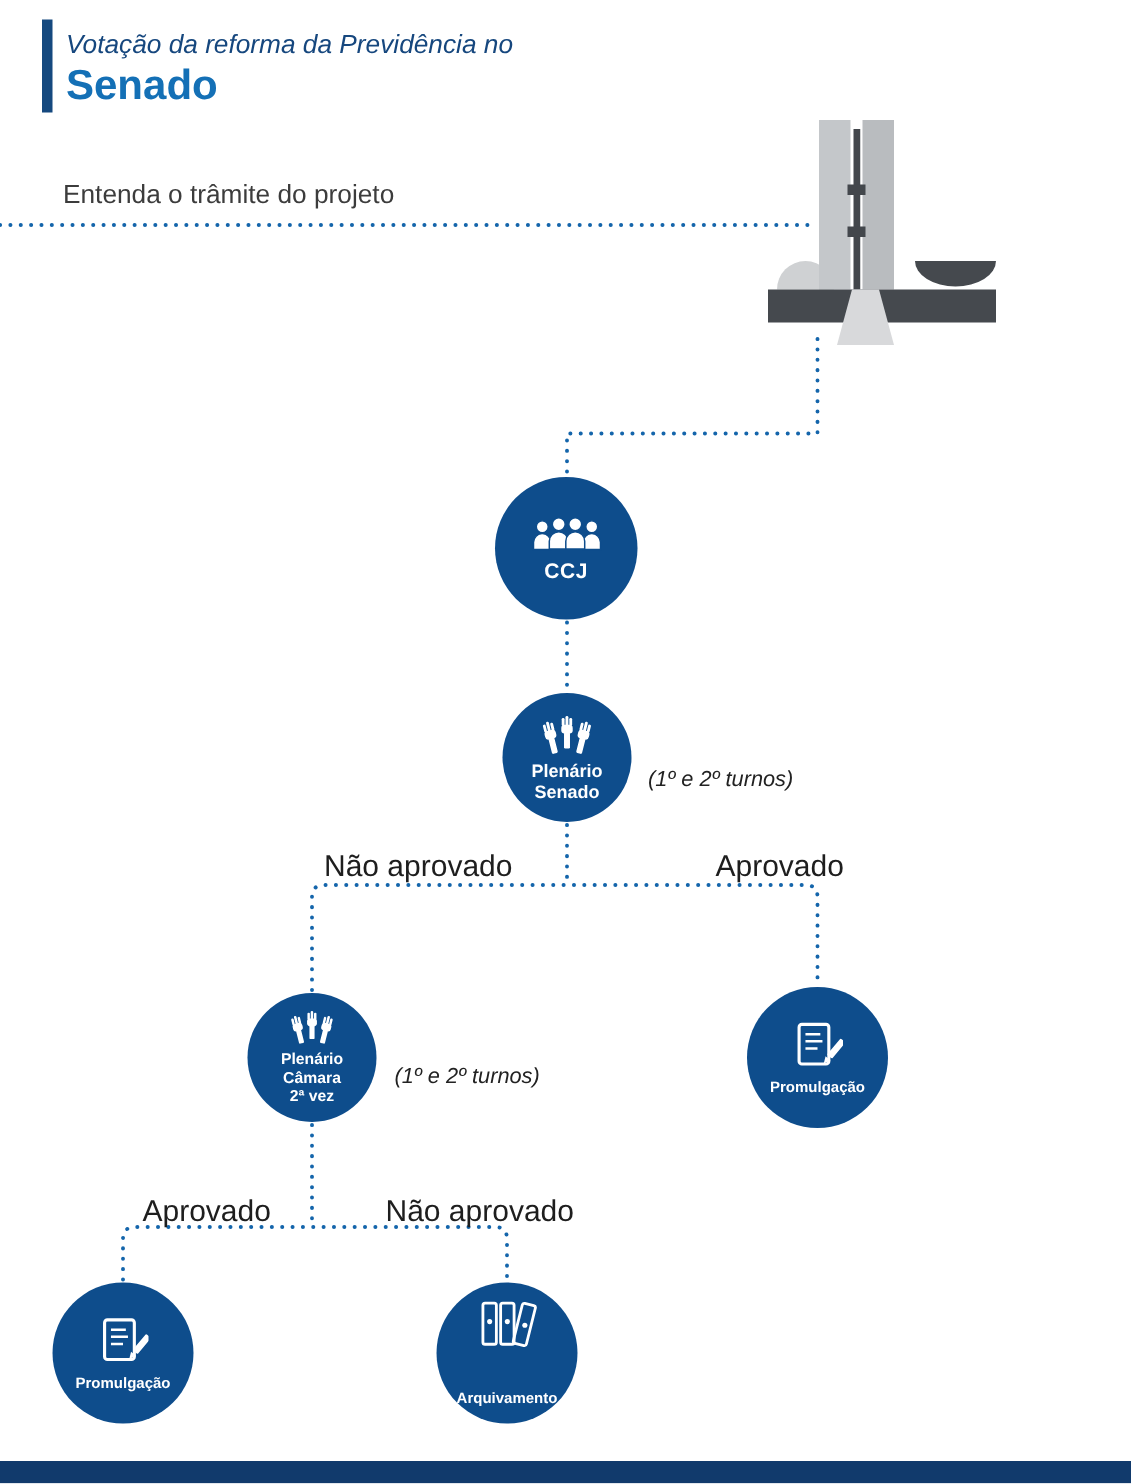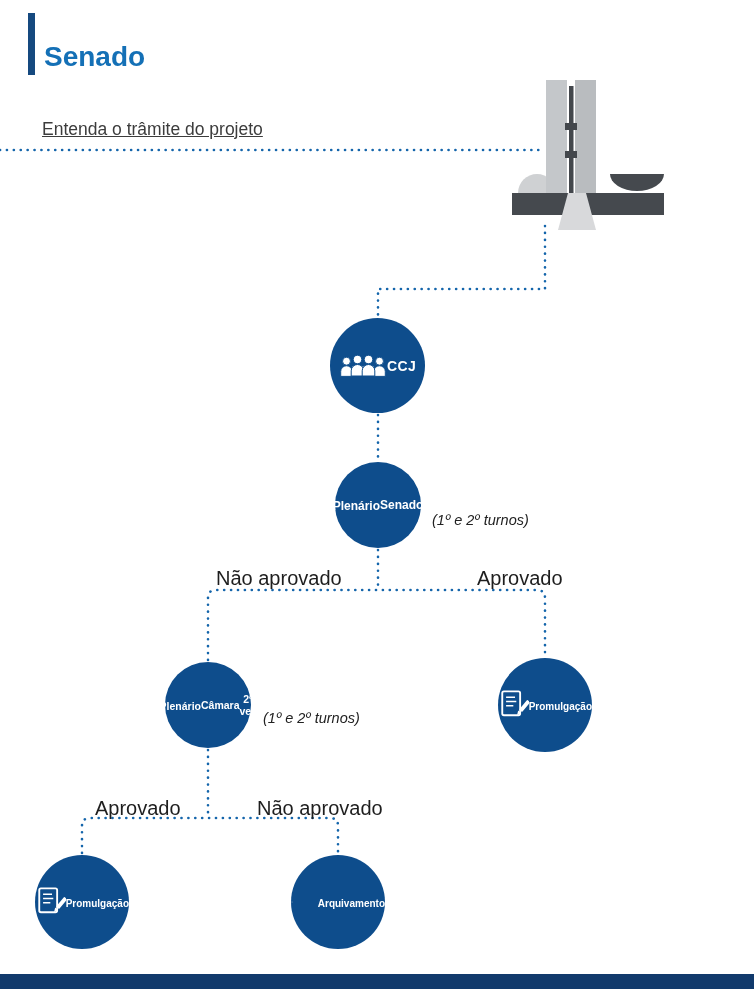--- a/index.html
+++ b/index.html
@@ -24,29 +24,29 @@
   .kicker{
     position:absolute;left:44px;top:19px;
     font-size:17.5px;font-style:italic;font-weight:500;color:#16477e;
   }
   .page-title{
     position:absolute;left:44px;top:41px;
     font-size:28px;font-weight:bold;color:#1470b6;
   }
   .subtitle{
     position:absolute;left:42px;top:119px;
-    font-size:17.5px;color:#3c3c3c;text-decoration:underline;
+    font-size:17.5px;color:#3c3c3c;
   }
   
   .building{position:absolute;left:508px;top:78px;}
   
   .node{
     position:absolute;border-radius:50%;
     background:#0e4d8c;color:#fff;
-    display:flex;flex-direction:row;align-items:center;justify-content:center;
+    display:flex;flex-direction:column;align-items:center;justify-content:center;
     text-align:center;
   }
   .node-ccj{left:330px;top:318px;width:95px;height:95px;}
   .node-plenario-senado{left:335px;top:462px;width:86px;height:86px;}
   .node-promulgacao-direita{left:498px;top:658px;width:94px;height:94px;}
   .node-plenario-camara{left:165px;top:662px;width:86px;height:86px;}
   .node-promulgacao-esquerda{left:35px;top:855px;width:94px;height:94px;}
   .node-arquivamento{left:291px;top:855px;width:94px;height:94px;gap:25px;}
   .node-label{font-weight:bold;font-size:10px;line-height:1.18;margin-top:3px;}
   .node-ccj .node-label{font-size:14px;letter-spacing:0.4px;margin-top:2px;}
@@ -90,20 +90,21 @@
     <path d="M 0 150 H 543"></path>
     <path d="M 545 226 V 289 H 378 V 315"></path>
     <path d="M 378 415 V 460"></path>
     <path d="M 378 550 V 590"></path>
     <path d="M 208 660 V 598 Q 208 590 216 590 H 537 Q 545 590 545 598 V 656"></path>
     <path d="M 208 750 V 818"></path>
     <path d="M 82 853 V 826 Q 82 818 90 818 H 330 Q 338 818 338 826 V 853"></path>
   </svg>
 
   <div class="accent-bar"></div>
+  <div class="kicker">Votação da reforma da Previdência no</div>
   <div class="page-title">Senado</div>
   <div class="subtitle">Entenda o trâmite do projeto</div>
 
   <svg class="building" width="158" height="152" viewBox="0 0 158 152">
     <path d="M 10 115 A 19 19 0 0 1 48 115 Z" fill="#cfd1d3"></path>
     <rect x="38" y="2" width="21" height="113" fill="#c4c7ca"></rect>
     <rect x="67" y="2" width="21" height="113" fill="#b9bcbf"></rect>
     <rect x="61" y="8" width="4.5" height="107" fill="#43474c"></rect>
     <rect x="57" y="45" width="12" height="7" fill="#43474c"></rect>
     <rect x="57" y="73" width="12" height="7" fill="#43474c"></rect>

